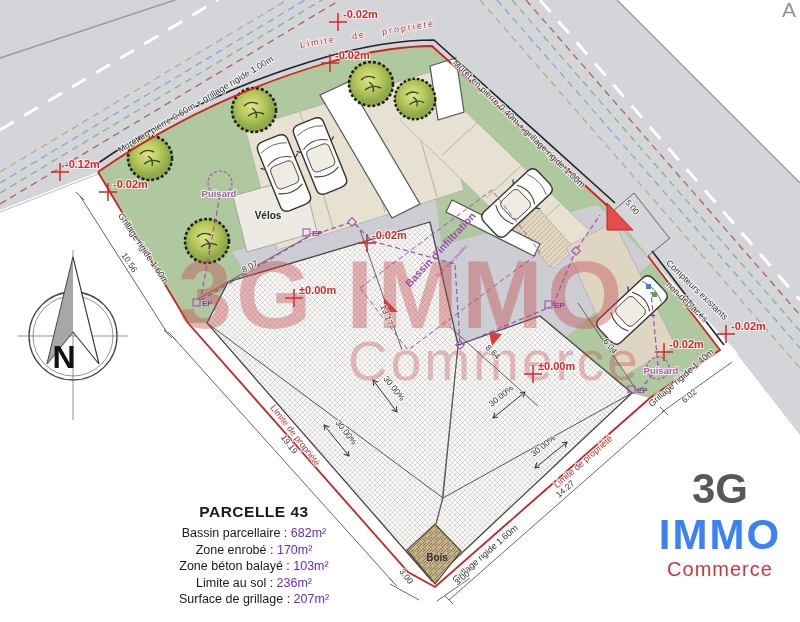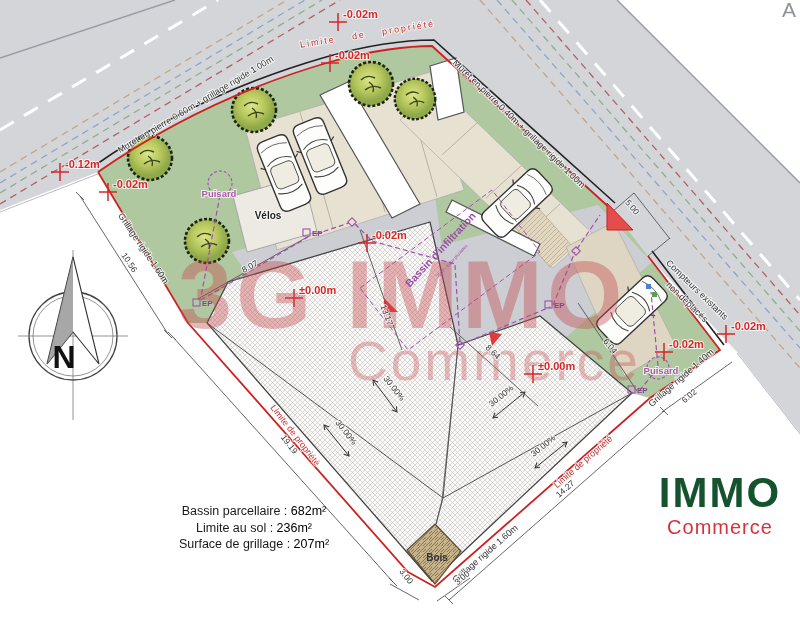--- a/index.html
+++ b/index.html
@@ -12,24 +12,24 @@
   .dim{font-size:8.5px;fill:#333;}
   .rlab{font-size:9px;fill:#c22f2f;}
   .blab{font-size:9px;fill:#333;}
   .elev{font-size:11px;font-weight:bold;fill:#d82626;}
   .plab{font-size:9.5px;font-weight:bold;fill:#ad5aad;}
   .eplab{font-size:8px;font-weight:bold;fill:#8a3d9e;}
   
   .parcel-box{position:absolute;left:128px;top:503px;width:252px;text-align:center;color:#1a1a1a;}
   .parcel-box .title{font-size:15.5px;font-weight:bold;letter-spacing:.5px;margin-bottom:4px;}
   .parcel-box .row{font-size:12.5px;line-height:16.5px;}
-  .parcel-box .val{color:#000000;}
+  .parcel-box .val{color:#6d28d9;}
   .logo-box{position:absolute;left:640px;top:468px;width:160px;text-align:center;line-height:1;}
   .logo-top{font-size:42px;font-weight:bold;color:#55595e;}
-  .logo-name{font-size:42px;font-weight:bold;color:#14532d;letter-spacing:2px;margin-top:4px;}
+  .logo-name{font-size:42px;font-weight:bold;color:#3b82f6;letter-spacing:2px;margin-top:4px;}
   .logo-sub{font-size:20px;color:#d6323e;margin-top:3px;letter-spacing:1px;}
   .corner-a{position:absolute;left:782px;top:-2px;font-size:21px;color:#8f9398;}
 </style>
 </head>
 <body>
 
 <div id="stage">
 <svg width="800" height="622" viewBox="0 0 800 622">
   <defs>
     <pattern id="ph" width="5" height="5" patternUnits="userSpaceOnUse">
@@ -277,24 +277,28 @@
     <text class="elev halo" x="113" y="188">-0.02m</text>
     <text class="elev halo" x="372" y="239">-0.02m</text>
     <text class="elev halo" x="299" y="294">±0.00m</text>
     <text class="elev halo" x="538" y="370">±0.00m</text>
     <text class="elev halo" x="731" y="330">-0.02m</text>
     <text class="elev halo" x="669" y="348">-0.02m</text>
   </g>
 </svg>
 
 <div class="parcel-box">
+  <div class="title">PARCELLE 43</div>
   <div class="row"><span>Bassin parcellaire : </span><span class="val">682m²</span></div>
+  <div class="row"><span>Zone enrobé : </span><span class="val">170m²</span></div>
+  <div class="row"><span>Zone béton balayé : </span><span class="val">103m²</span></div>
   <div class="row"><span>Limite au sol : </span><span class="val">236m²</span></div>
   <div class="row"><span>Surface de grillage : </span><span class="val">207m²</span></div>
 </div>
 
 <div class="logo-box">
+  <div class="logo-top">3G</div>
   <div class="logo-name">IMMO</div>
   <div class="logo-sub">Commerce</div>
 </div>
 
 <div class="corner-a">A</div>
 </div>
 
 </body></html>

